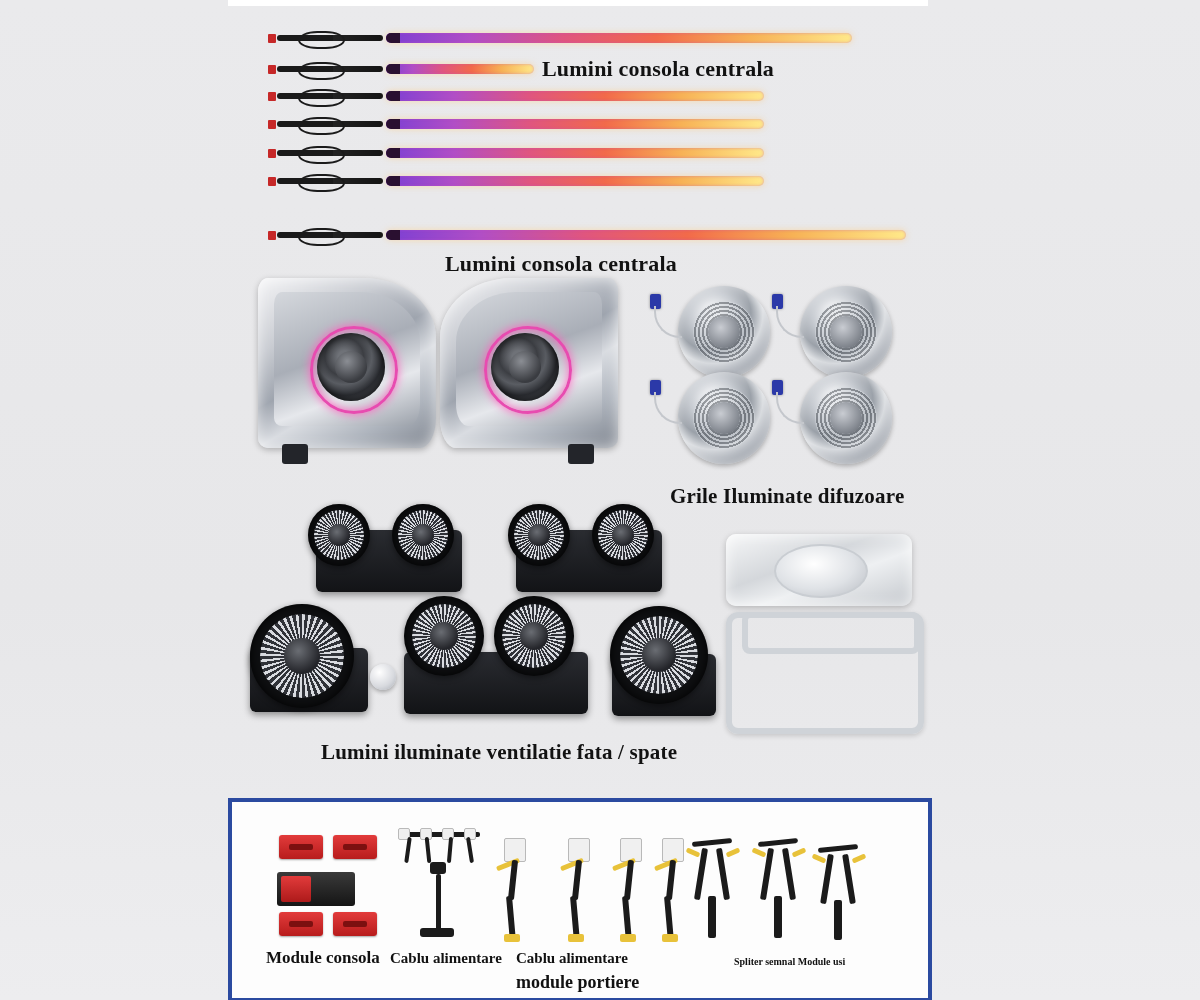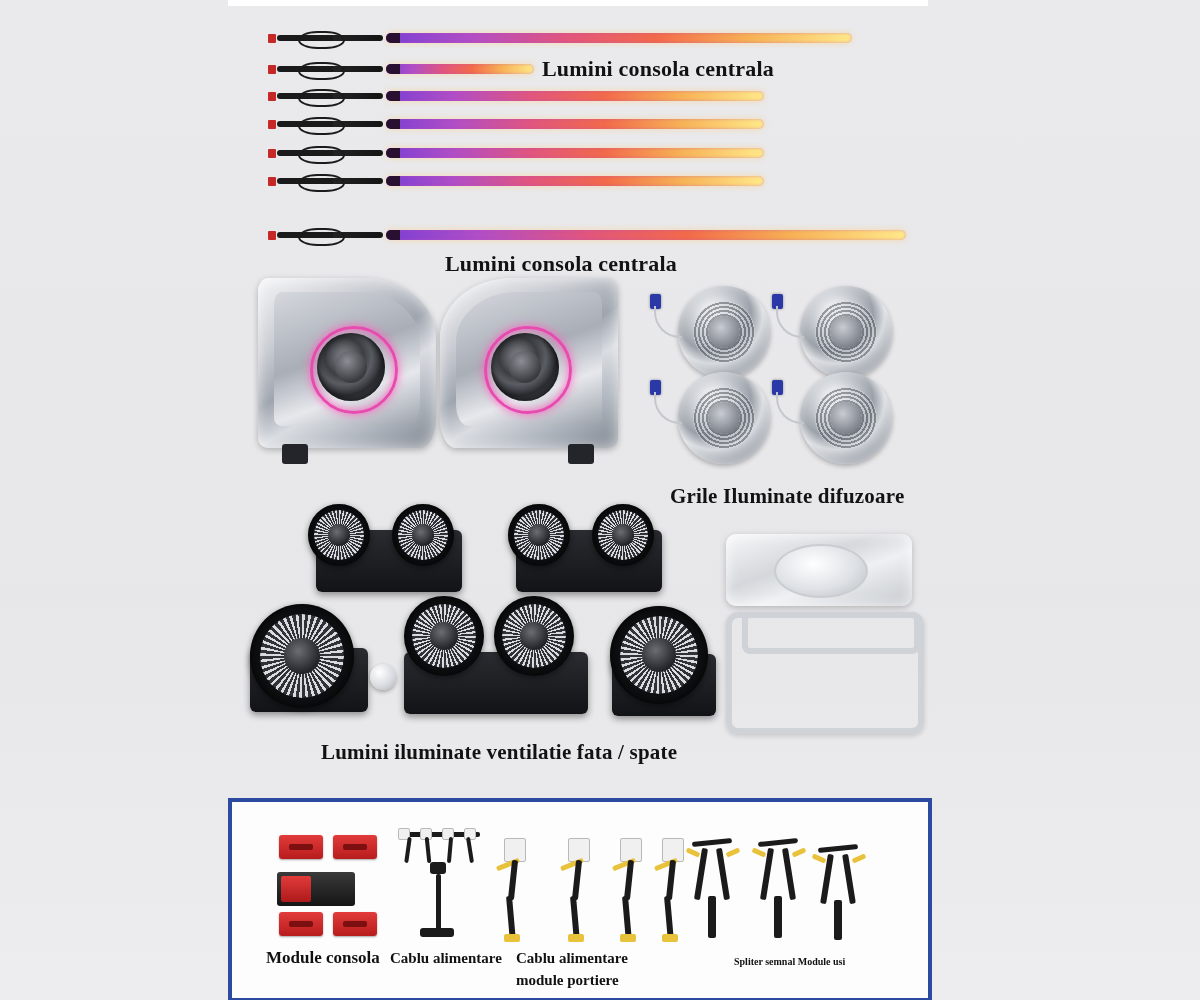--- a/index.html
+++ b/index.html
@@ -304,16 +304,16 @@
       <span class="hyel" style="left:40px;top:14px;width:14px;height:5px;transform:rotate(-24deg);"></span>
       <span class="hw" style="left:12px;top:12px;width:6px;height:50px;transform:rotate(9deg);"></span>
       <span class="hw" style="left:34px;top:12px;width:6px;height:50px;transform:rotate(-9deg);"></span>
       <span class="hw" style="left:22px;top:58px;width:8px;height:40px;"></span>
     </div>
   </div>
 
   <div class="cap" style="left:266px;top:948px;font-size:17px;">Module consola</div>
   <div class="cap" style="left:390px;top:950px;font-size:15px;">Cablu alimentare</div>
   <div class="cap" style="left:516px;top:950px;font-size:15px;">Cablu alimentare</div>
-  <div class="cap" style="left:516px;top:972px;font-size:15px;">module portiere</div>
+  <div class="cap" style="left:516px;top:972px;font-size:18px;">module portiere</div>
   <div class="cap" style="left:698px;top:956px;font-size:10px;margin-left:36px;">Spliter semnal Module usi</div>
 
 </div>
 
 </body></html>

